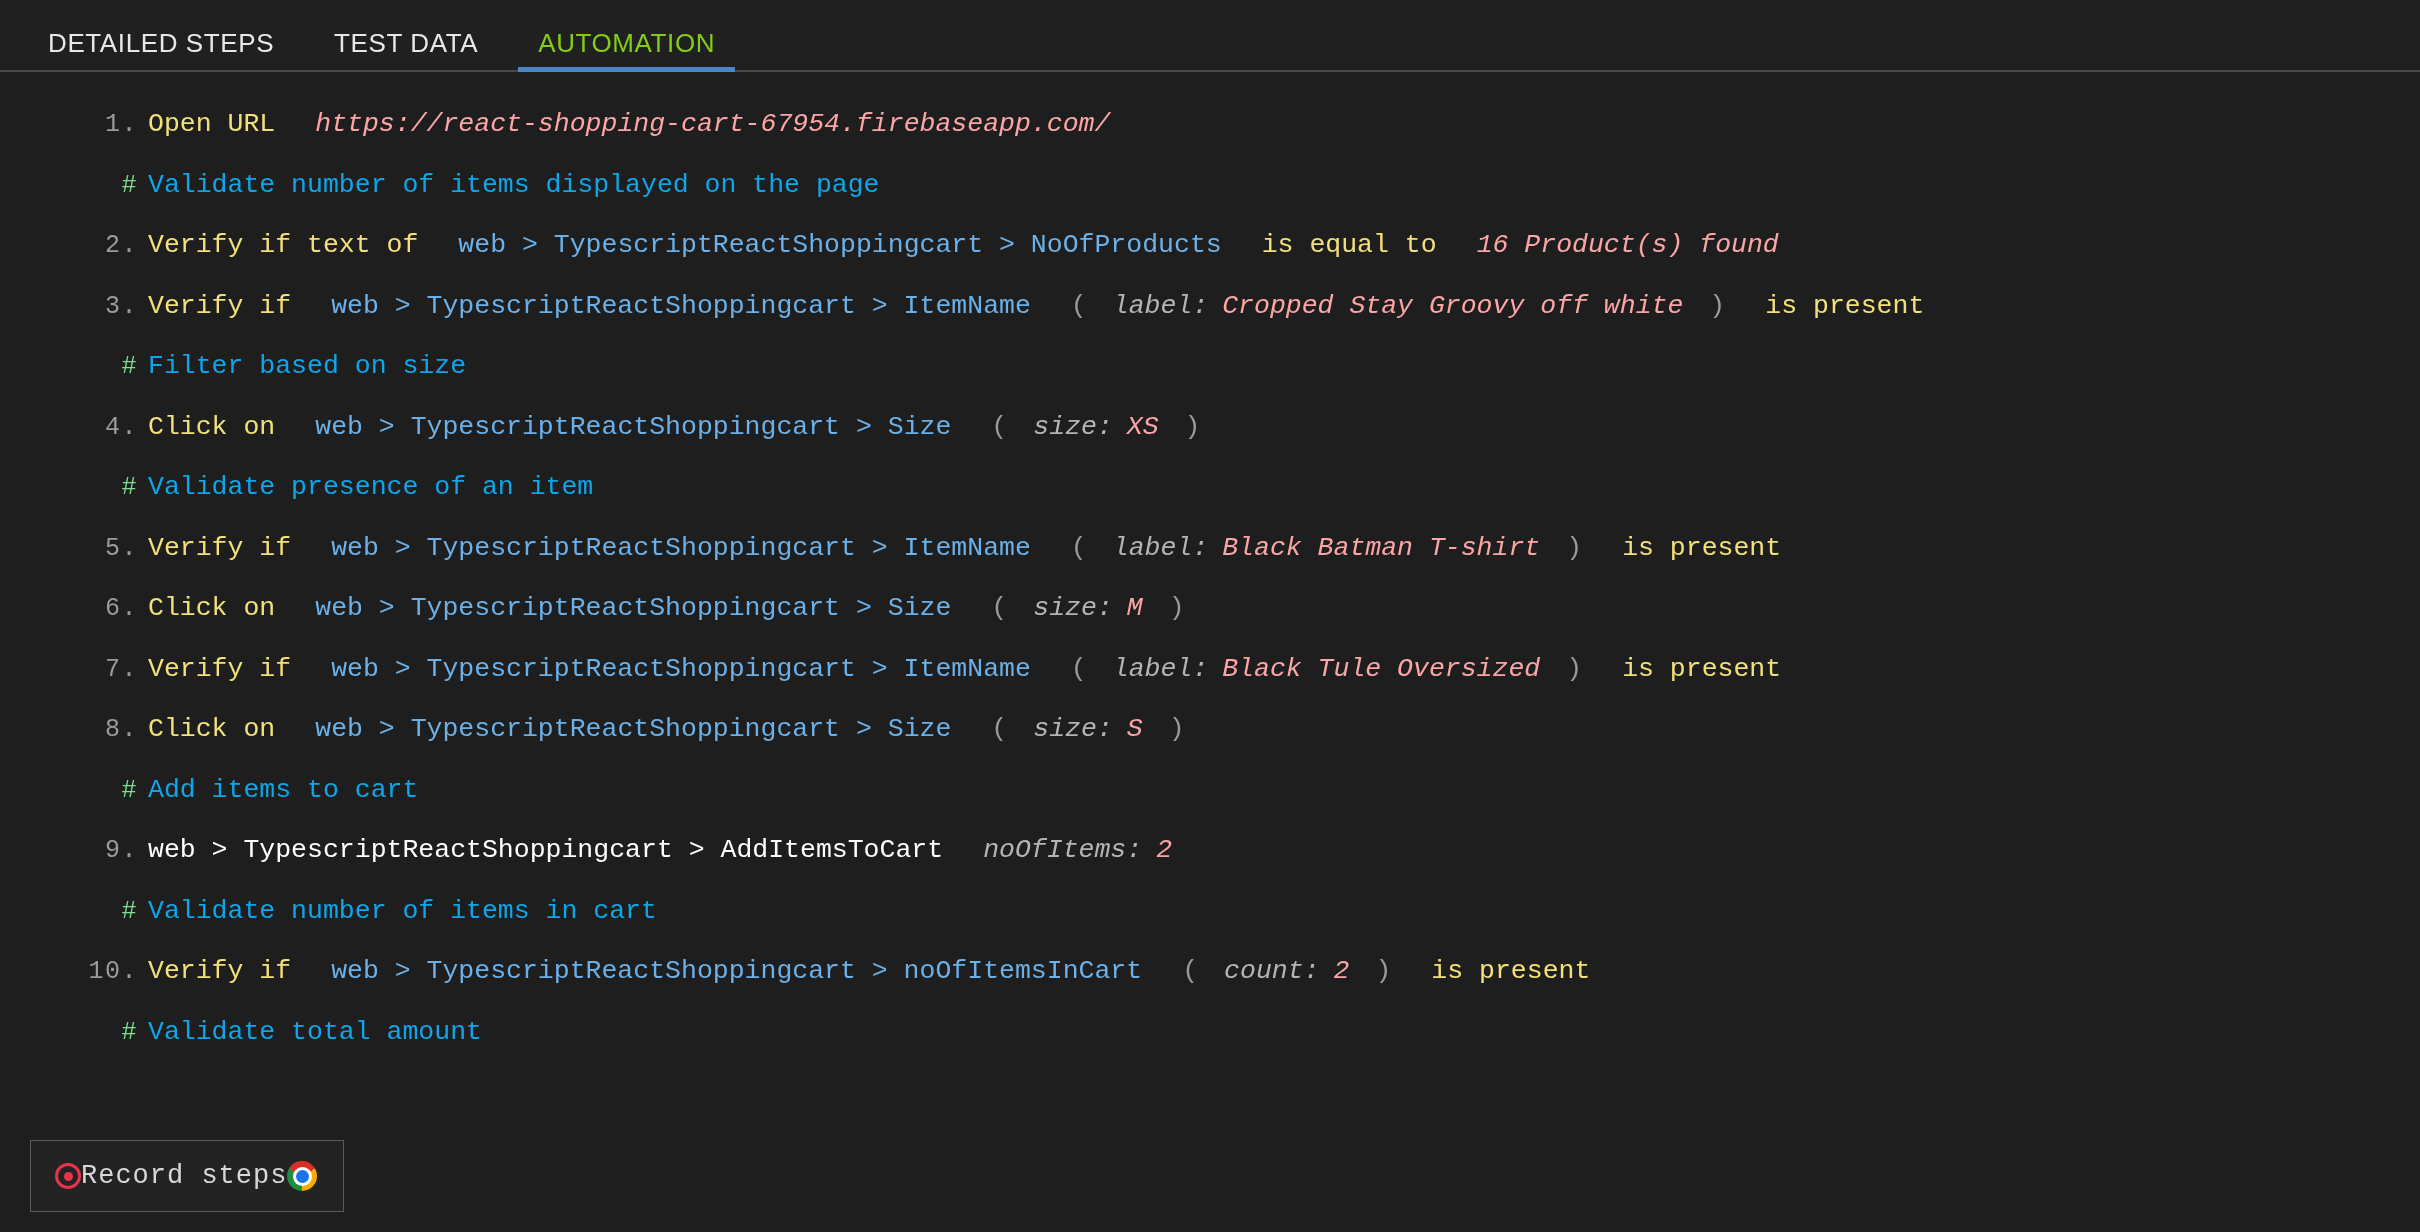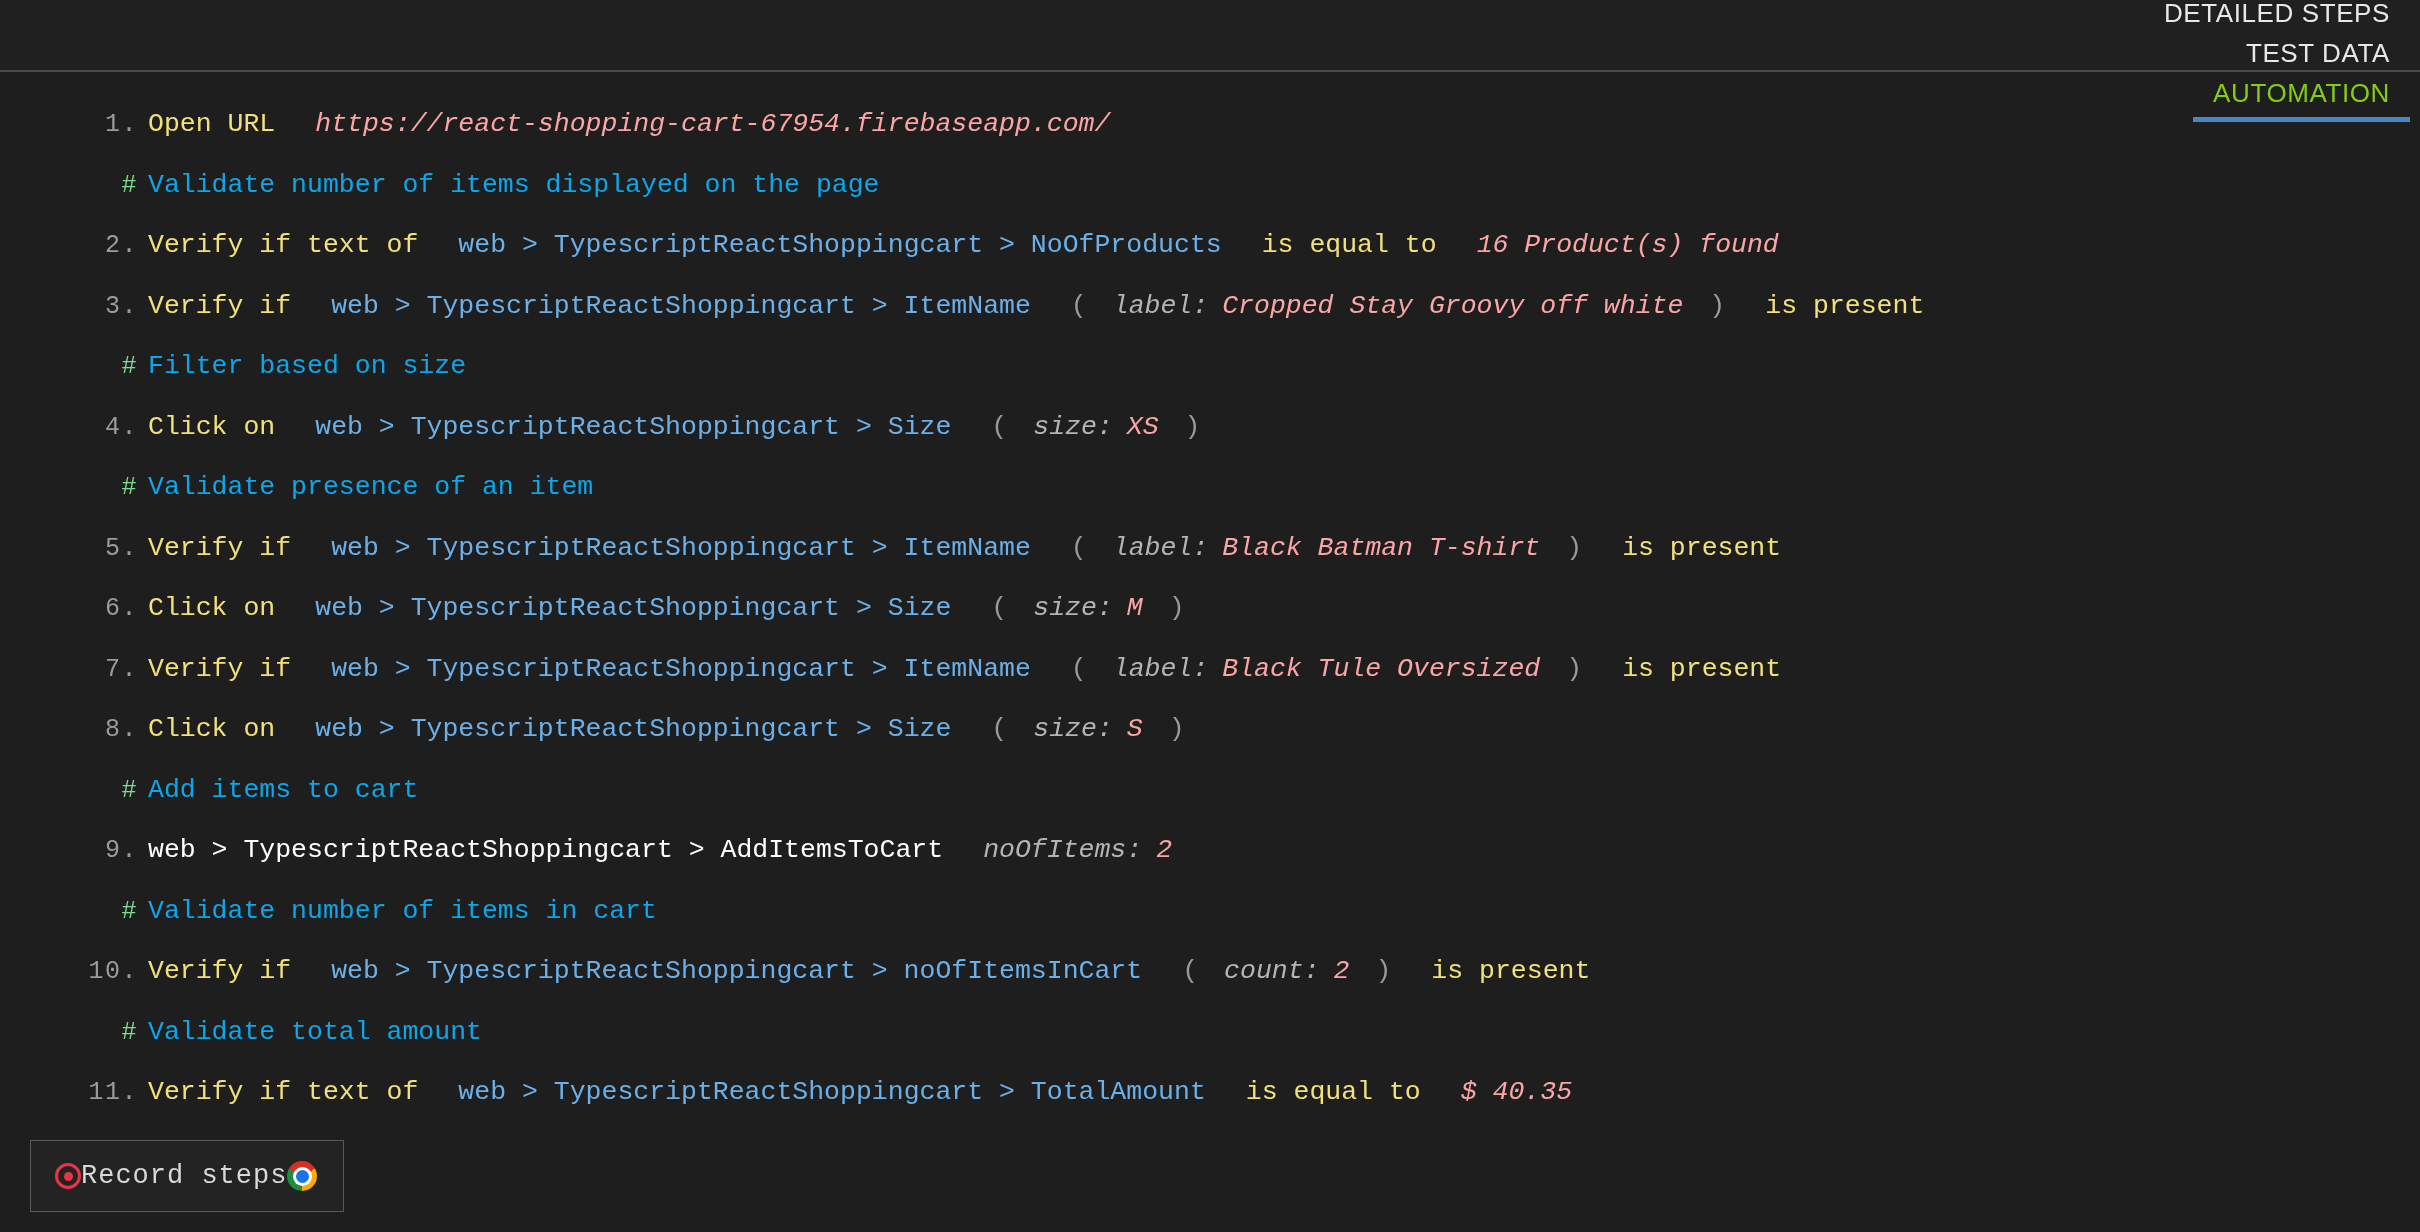--- a/index.html
+++ b/index.html
@@ -17,21 +17,20 @@
 
   
   #tabbar {
     height: 72px;
     background: #202020;
     border-bottom: 2px solid #4a4a4a;
     display: flex;
     align-items: flex-end;
     padding-left: 18px;
     position: relative;
-    flex-direction: column;
   }
   .tab {
     font-family: "Liberation Sans", sans-serif;
     font-size: 26px;
     letter-spacing: 0.6px;
     color: #84cc16;
     padding: 0 30px 14px 30px;
     position: relative;
     cursor: pointer;
     white-space: nowrap;
@@ -185,21 +184,20 @@
     <div class="row"><div class="gutter cmt">#</div><div class="body-cell"><span class="cmt">Validate presence of an item</span></div></div>
     <div class="row"><div class="gutter">5.</div><div class="body-cell"><span class="kw">Verify if</span><span class="sp3"></span><span class="el">web &gt; TypescriptReactShoppingcart &gt; ItemName</span><span class="sp3"></span><span class="par">(</span><span class="sp2"></span><span class="pname">label:</span><span class="sp1"></span><span class="val">Black Batman T-shirt</span><span class="sp2"></span><span class="par">)</span><span class="sp3"></span><span class="kw">is present</span></div></div>
     <div class="row"><div class="gutter">6.</div><div class="body-cell"><span class="kw">Click on</span><span class="sp3"></span><span class="el">web &gt; TypescriptReactShoppingcart &gt; Size</span><span class="sp3"></span><span class="par">(</span><span class="sp2"></span><span class="pname">size:</span><span class="sp1"></span><span class="val">M</span><span class="sp2"></span><span class="par">)</span></div></div>
     <div class="row"><div class="gutter">7.</div><div class="body-cell"><span class="kw">Verify if</span><span class="sp3"></span><span class="el">web &gt; TypescriptReactShoppingcart &gt; ItemName</span><span class="sp3"></span><span class="par">(</span><span class="sp2"></span><span class="pname">label:</span><span class="sp1"></span><span class="val">Black Tule Oversized</span><span class="sp2"></span><span class="par">)</span><span class="sp3"></span><span class="kw">is present</span></div></div>
     <div class="row"><div class="gutter">8.</div><div class="body-cell"><span class="kw">Click on</span><span class="sp3"></span><span class="el">web &gt; TypescriptReactShoppingcart &gt; Size</span><span class="sp3"></span><span class="par">(</span><span class="sp2"></span><span class="pname">size:</span><span class="sp1"></span><span class="val">S</span><span class="sp2"></span><span class="par">)</span></div></div>
     <div class="row"><div class="gutter cmt">#</div><div class="body-cell"><span class="cmt">Add items to cart</span></div></div>
     <div class="row"><div class="gutter">9.</div><div class="body-cell"><span class="pur">web &gt; TypescriptReactShoppingcart &gt; AddItemsToCart</span><span class="sp3"></span><span class="pname">noOfItems:</span><span class="sp1"></span><span class="val">2</span></div></div>
     <div class="row"><div class="gutter cmt">#</div><div class="body-cell"><span class="cmt">Validate number of items in cart</span></div></div>
     <div class="row"><div class="gutter">10.</div><div class="body-cell"><span class="kw">Verify if</span><span class="sp3"></span><span class="el">web &gt; TypescriptReactShoppingcart &gt; noOfItemsInCart</span><span class="sp3"></span><span class="par">(</span><span class="sp2"></span><span class="pname">count:</span><span class="sp1"></span><span class="val">2</span><span class="sp2"></span><span class="par">)</span><span class="sp3"></span><span class="kw">is present</span></div></div>
     <div class="row"><div class="gutter cmt">#</div><div class="body-cell"><span class="cmt">Validate total amount</span></div></div>
-    <div class="row"><div class="gutter">11.</div><div class="body-cell"><span class="kw">Verify if text of</span><span class="sp3"></span><span class="el">web &gt; TypescriptReactShoppingcart &gt; TotalAmount</span><span class="sp3"></span><span class="kw">is equal to</span><span class="sp3"></span><span class="val">$ 40.35</span></div></div>
   </div>
 
 <div id="toolbar">
   <div id="record-btn">
     <span class="rec-dot">
         <i></i>
       </span>
     <span class="lbl">Record steps</span>
     <span class="chrome"></span>
   </div>

